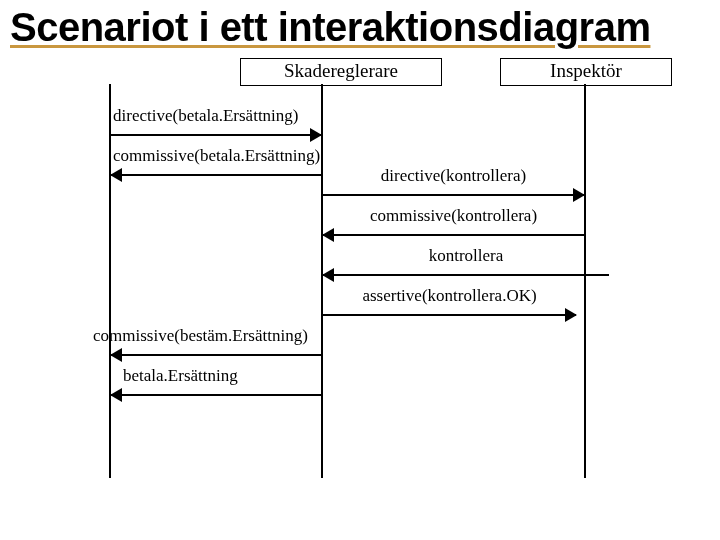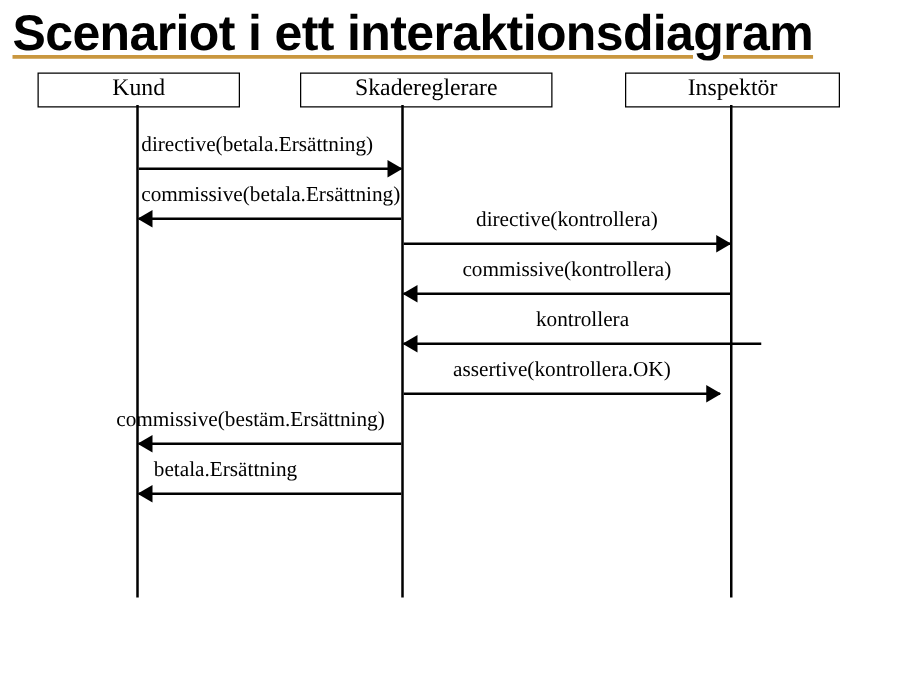--- a/index.html
+++ b/index.html
@@ -46,21 +46,20 @@
   }
   .msg.center .label{text-align:center;}
 </style>
 </head>
 <body>
 
 <div class="title">Scenariot i ett interaktionsdiagram</div>
 
 <div class="diagram">
 
-  <div class="actor" style="left:30px;width:160px;">Kund</div>
   <div class="actor" style="left:222px;width:200px;margin-left:18px;">Skadereglerare</div>
   <div class="actor" style="left:500px;width:170px;">Inspektör</div>
 
   <div class="lifeline" style="left:109px;"></div>
   <div class="lifeline" style="left:321px;"></div>
   <div class="lifeline" style="left:584px;"></div>
 
   <div class="msg" style="left:111px;width:210px;top:70px;">
     <div class="label">directive(betala.Ersättning)</div>
     <div class="line"></div>

